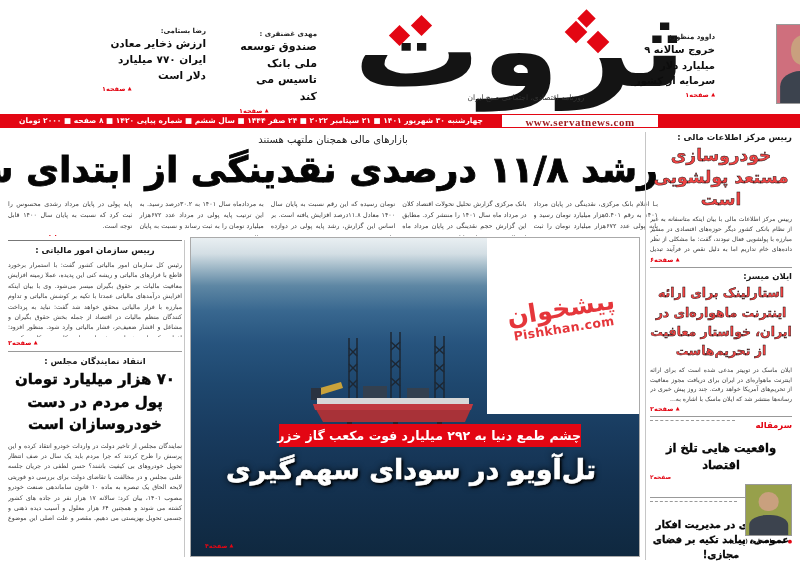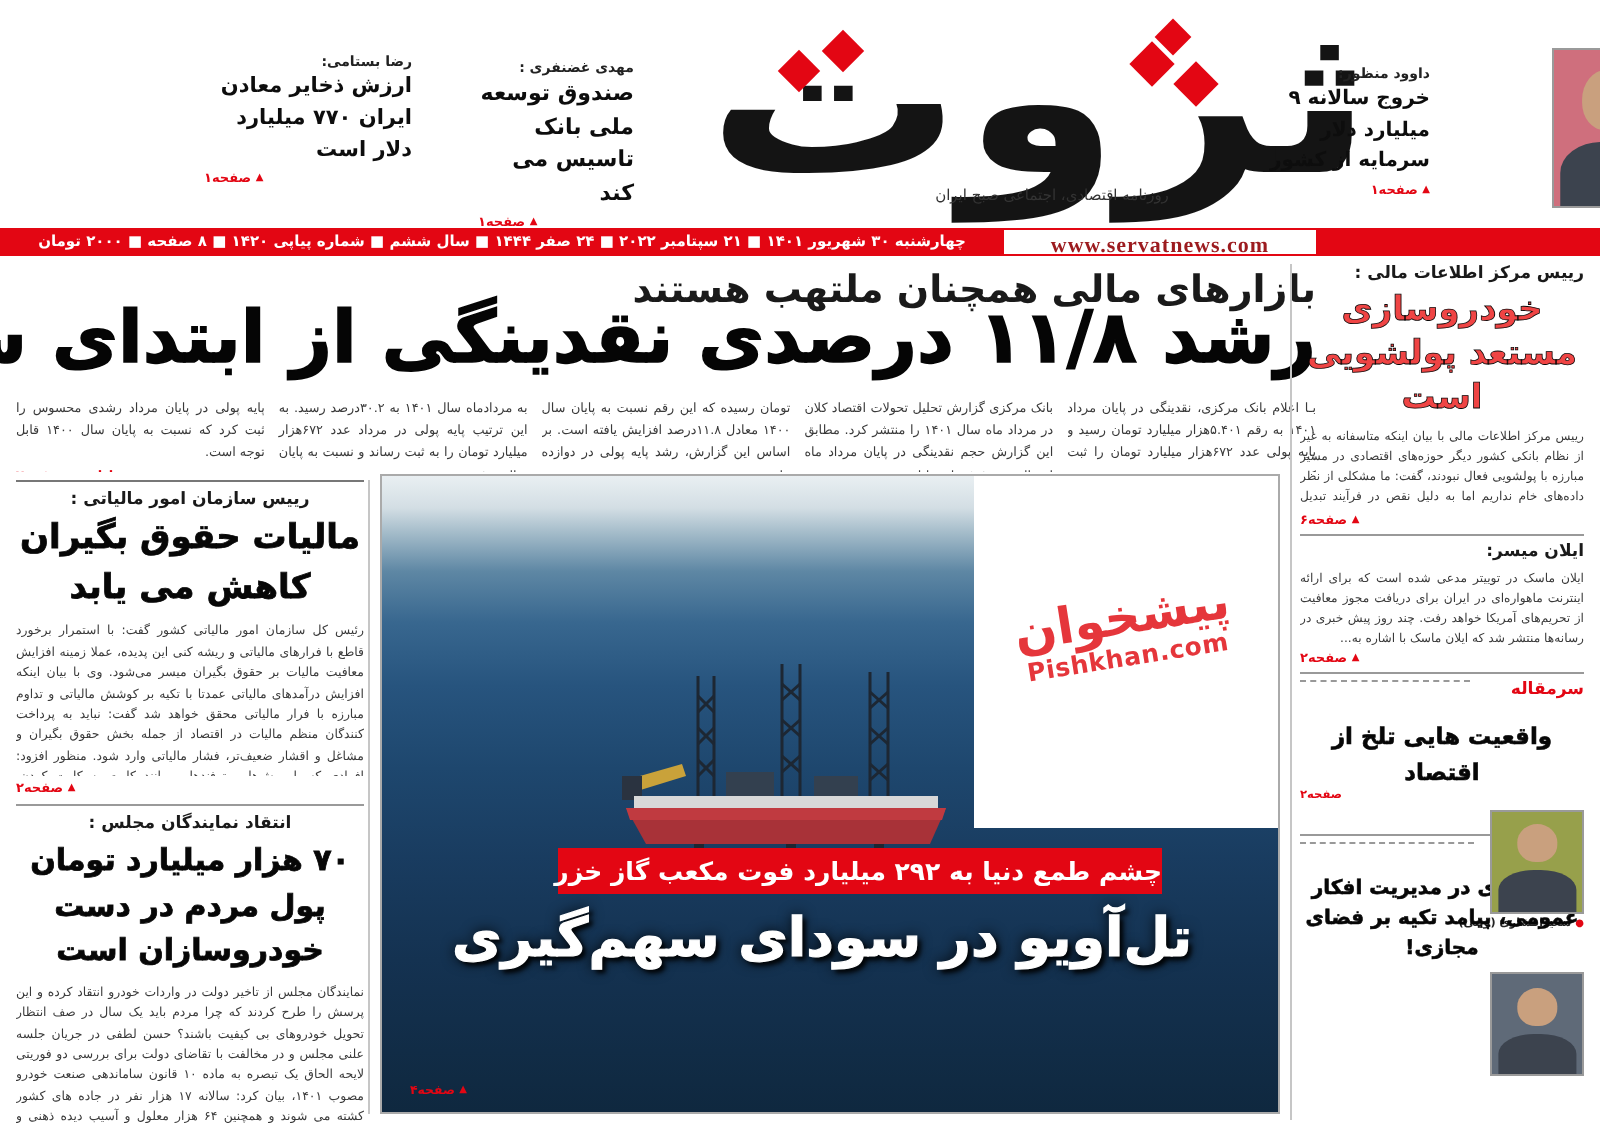--- a/index.html
+++ b/index.html
@@ -24,21 +24,21 @@
   .red-diamond{position:absolute;background:#e30613;transform:rotate(45deg);}
   
   #redbar{left:0;top:114px;width:800px;height:14px;background:#e30613;}
   #dateline{left:4px;top:0;width:494px;height:14px;line-height:14px;text-align:center;
         color:#fff;font-size:7.5px;font-weight:bold;white-space:nowrap;}
   #webbox{left:502px;top:1px;width:156px;height:12px;background:#fff;text-align:center;
         line-height:12px;}
   #website{font-family:"Liberation Serif","DejaVu Serif",serif;font-weight:bold;
         color:#9c1b1f;font-size:11px;letter-spacing:.5px;direction:ltr;}
   
-  #lead-kicker{left:8px;top:134px;width:650px;font-size:19px;font-weight:bold;}
+  #lead-kicker{left:8px;top:134px;width:650px;text-align:center;font-size:10px;font-weight:normal;}
   #lead-headline{left:8px;top:149px;width:650px;text-align:center;font-size:36px;
         font-weight:bold;color:#050505;-webkit-text-stroke:.8px #050505;white-space:nowrap;}
   #lead-cols{left:8px;top:199px;width:650px;height:37px;display:flex;gap:7px;}
   #lead-cols .col{flex:1;font-size:6.4px;line-height:1.75;text-align:justify;color:#3a3a3a;
         overflow:hidden;}
   .continue{display:block;text-align:left;color:#e30613;font-weight:bold;font-size:6.5px;}
   
   .vrule{width:1px;background:#c6c6c6;}
   
   #leftcol{left:8px;top:240px;width:174px;border-top:1px solid #777;}
@@ -152,21 +152,20 @@
       <span class="continue">ادامه درصفحه۲</span>
     </div>
   </div>
 
   <div class="abs vrule" style="left:184px;top:240px;height:317px;"></div>
   <div class="abs vrule" style="left:645px;top:132px;height:428px;"></div>
 
   <div id="leftcol" class="abs">
     <div>
       <div class="kick">رییس سازمان امور مالیاتی :</div>
-      <div class="hl1">مالیات حقوق بگیران کاهش می یابد</div>
       <div class="body" style="height:77px;">رئیس کل سازمان امور مالیاتی کشور گفت: با استمرار برخورد قاطع با فرارهای مالیاتی و ریشه کنی این پدیده، عملا زمینه افزایش معافیت مالیات بر حقوق بگیران میسر می‌شود. وی با بیان اینکه افزایش درآمدهای مالیاتی عمدتا با تکیه بر کوشش مالیاتی و تداوم مبارزه با فرار مالیاتی محقق خواهد شد گفت: نباید به پرداخت کنندگان منظم مالیات در اقتصاد از جمله بخش حقوق بگیران و مشاغل و اقشار ضعیف‌تر، فشار مالیاتی وارد شود. منظور افزود: افرادی که با روش‌ها و ترفندهایی مانند کارت به کارت کردن، دریافت سکه و دلار و ... در تلاش برای کتمان درآمد و نپرداختن مالیات هستند...</div>
       <div class="mk pmark">
         <span class="flag">▲</span>
         <span>صفحه۲</span>
       </div>
       <div class="sep"></div>
     </div>
     <div>
       <div class="kick">انتقاد نمایندگان مجلس :</div>
       <div class="hl2">۷۰ هزار میلیارد تومان پول مردم در دست خودروسازان است</div>
@@ -239,20 +238,21 @@
       <div class="body" style="height:40px;">رییس مرکز اطلاعات مالی با بیان اینکه متاسفانه به غیر از نظام بانکی کشور دیگر حوزه‌های اقتصادی در مسیر مبارزه با پولشویی فعال نبودند، گفت: ما مشکلی از نظر داده‌های خام نداریم اما به دلیل نقص در فرآیند تبدیل داده به اطلاعات...</div>
       <div class="mk pmark">
         <span class="flag">▲</span>
         <span>صفحه۶</span>
       </div>
       <div class="sep"></div>
     </div>
 
     <div>
       <div class="kick">ایلان میسر:</div>
+      <div class="hl" style="font-size:12.5px;line-height:1.55;margin-top:2px;">استارلینک برای ارائه اینترنت ماهواره‌ای در ایران، خواستار معافیت از تحریم‌هاست</div>
       <div class="body" style="height:38px;">ایلان ماسک در توییتر مدعی شده است که برای ارائه اینترنت ماهواره‌ای در ایران برای دریافت مجوز معافیت از تحریم‌های آمریکا خواهد رفت. چند روز پیش خبری در رسانه‌ها منتشر شد که ایلان ماسک با اشاره به...</div>
       <div class="mk pmark">
         <span class="flag">▲</span>
         <span>صفحه۲</span>
       </div>
       <div class="sep"></div>
     </div>
 
     <div>
       <div class="sec-hdr red">

